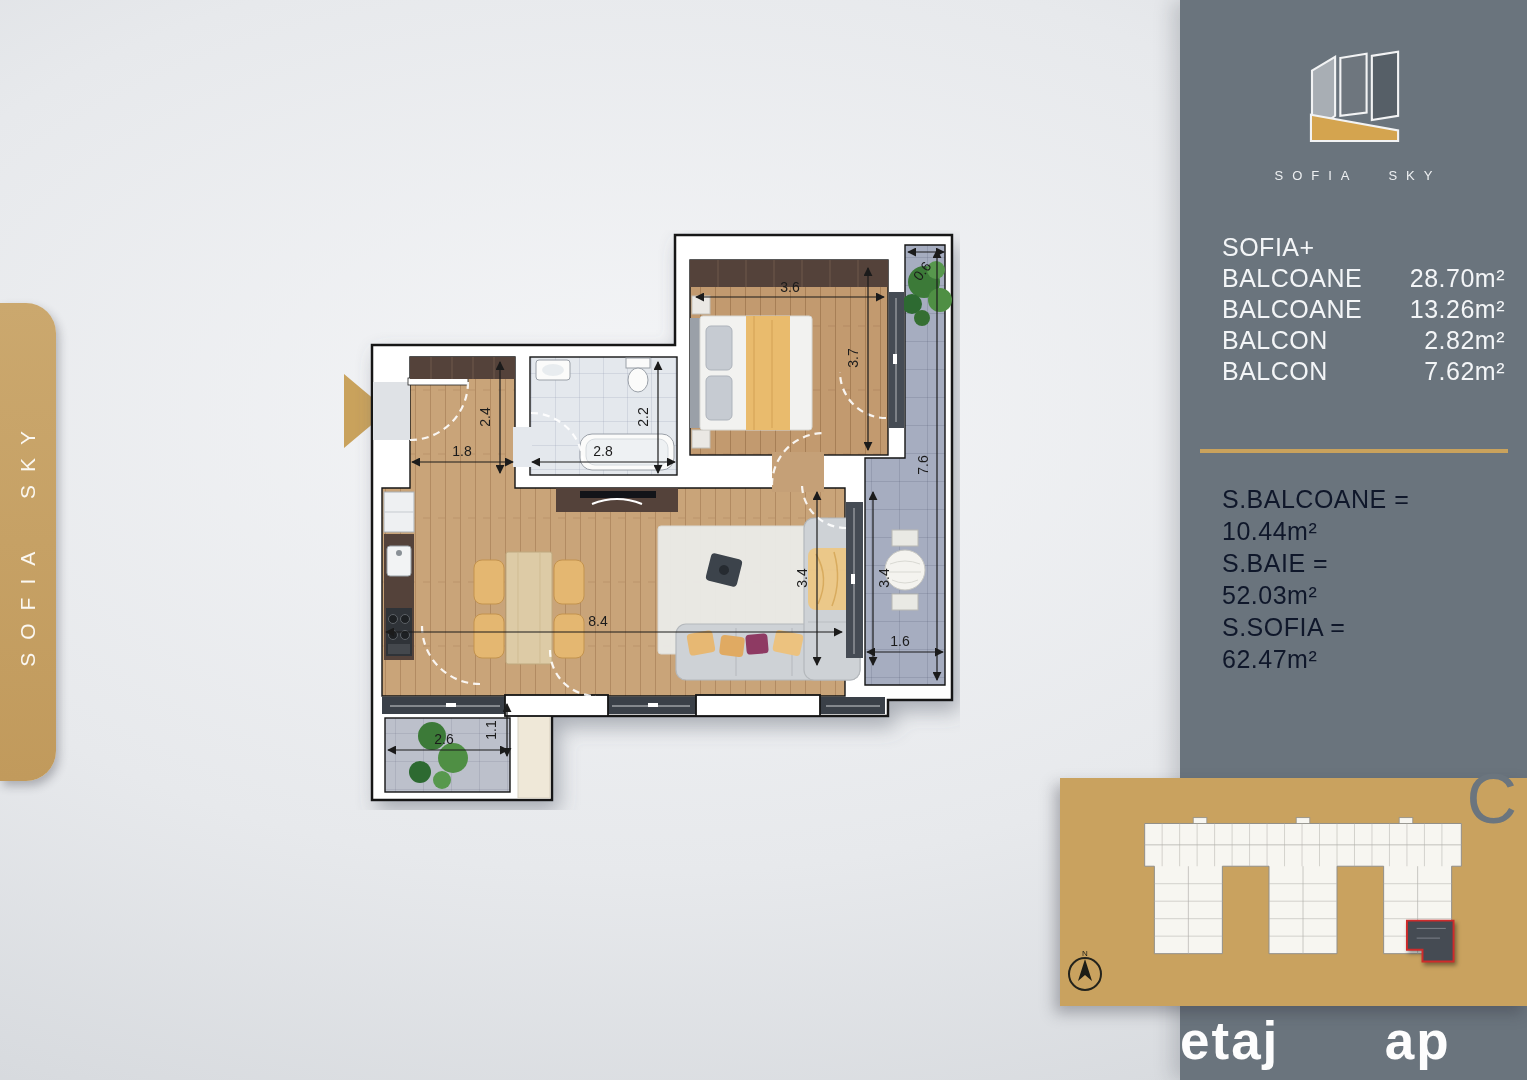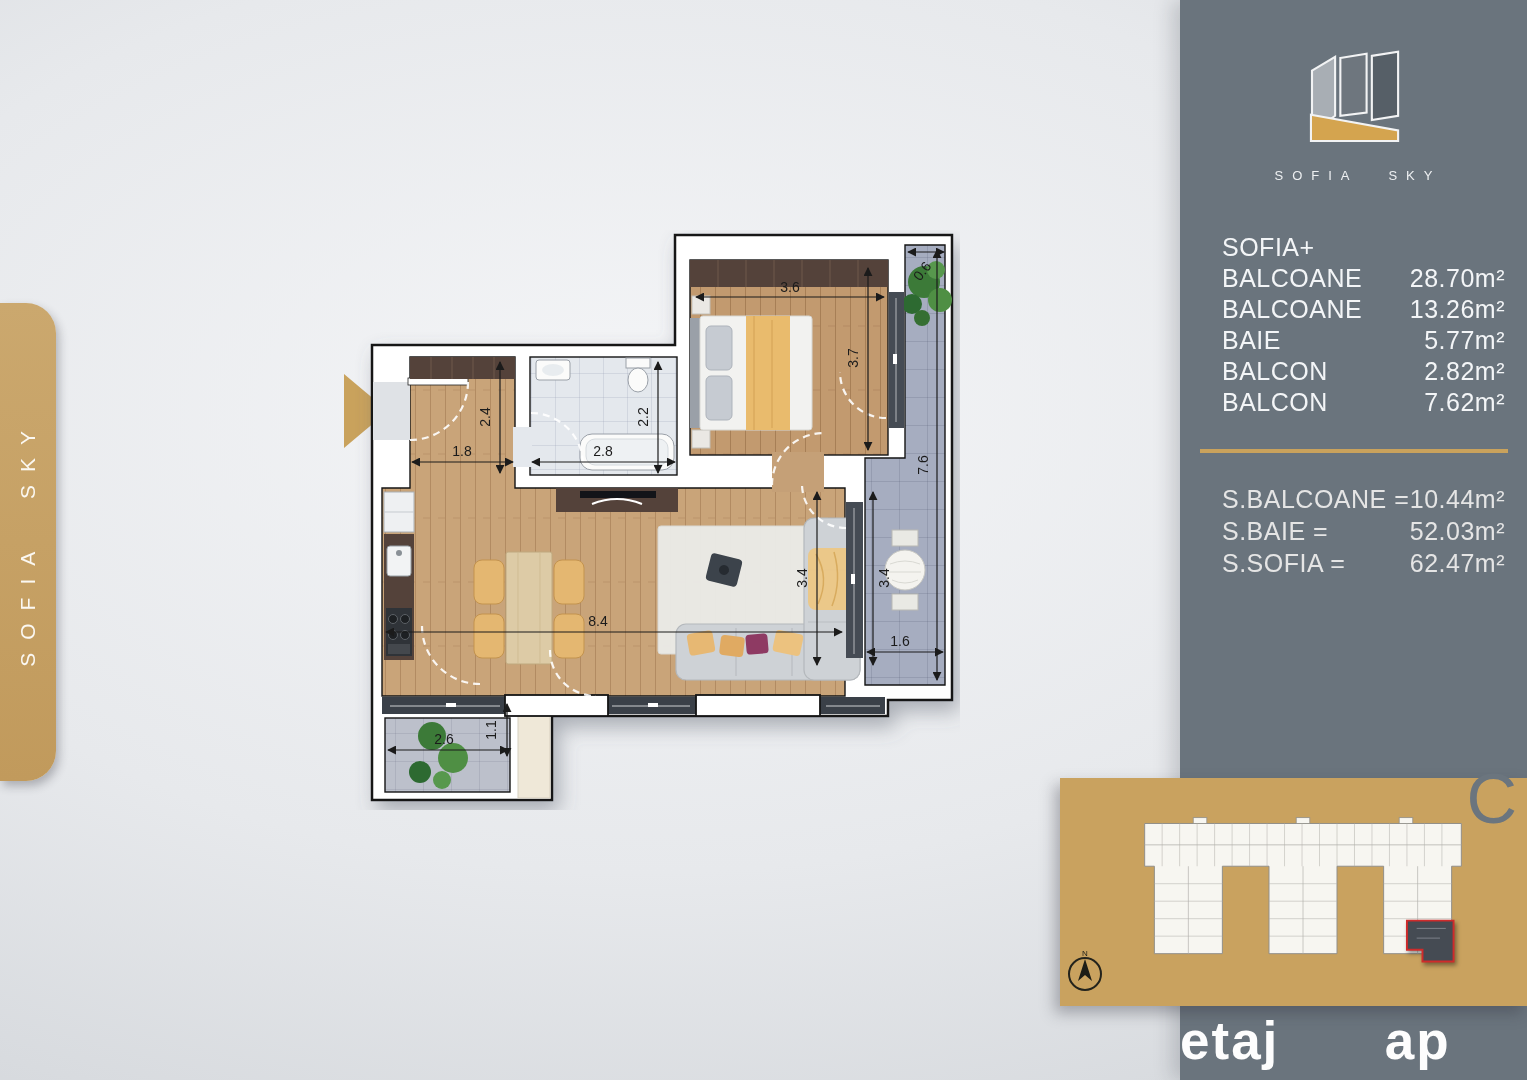--- a/index.html
+++ b/index.html
@@ -26,21 +26,21 @@
   .logo{position:absolute;left:0;top:42px;width:347px;text-align:center;}
   .logo svg{width:126px;height:116px;}
   .logo-text{margin-top:6px;font-size:13px;letter-spacing:9px;word-spacing:18px;
     color:#eef0f2;padding-left:9px;}
   .rooms{position:absolute;left:42px;right:22px;top:232px;}
   .room-row{display:flex;justify-content:space-between;font-size:25px;
     line-height:31px;letter-spacing:.5px;color:#f3f5f7;}
   .gold-rule{position:absolute;left:20px;top:449px;width:308px;height:4px;background:#c9a25c;}
   .totals{position:absolute;left:42px;right:22px;top:483px;}
   .total-row{display:flex;justify-content:space-between;font-size:25px;
-    line-height:32px;letter-spacing:.5px;color:#e5e5e5;}
+    line-height:32px;letter-spacing:.5px;color:#0f172a;flex-direction:column;}
 
   
   .gold-panel{position:absolute;left:-120px;top:778px;width:467px;height:228px;
     background:#c9a25f;box-shadow:-5px 7px 14px rgba(50,50,60,.35);}
   .bletter{position:absolute;right:10px;top:-14px;font-size:70px;color:#6b757e;
     line-height:1;font-weight:400;}
   .minimap{position:absolute;left:66px;top:28px;width:354px;height:170px;}
   .compass{position:absolute;left:2px;top:170px;width:46px;height:48px;}
 
   .footer-strip{position:absolute;left:0;top:1010px;width:347px;display:flex;
@@ -285,24 +285,20 @@
       </div>
       <div class="room-row">
         <span>BALCOANE</span>
         <span>28.70m²</span>
       </div>
       <div class="room-row">
         <span>BALCOANE</span>
         <span>13.26m²</span>
       </div>
       <div class="room-row">
-        <span>BAIE</span>
-        <span>5.77m²</span>
-      </div>
-      <div class="room-row">
         <span>BALCON</span>
         <span>2.82m²</span>
       </div>
       <div class="room-row">
         <span>BALCON</span>
         <span>7.62m²</span>
       </div>
     </div>
 
     <div class="gold-rule"></div>

